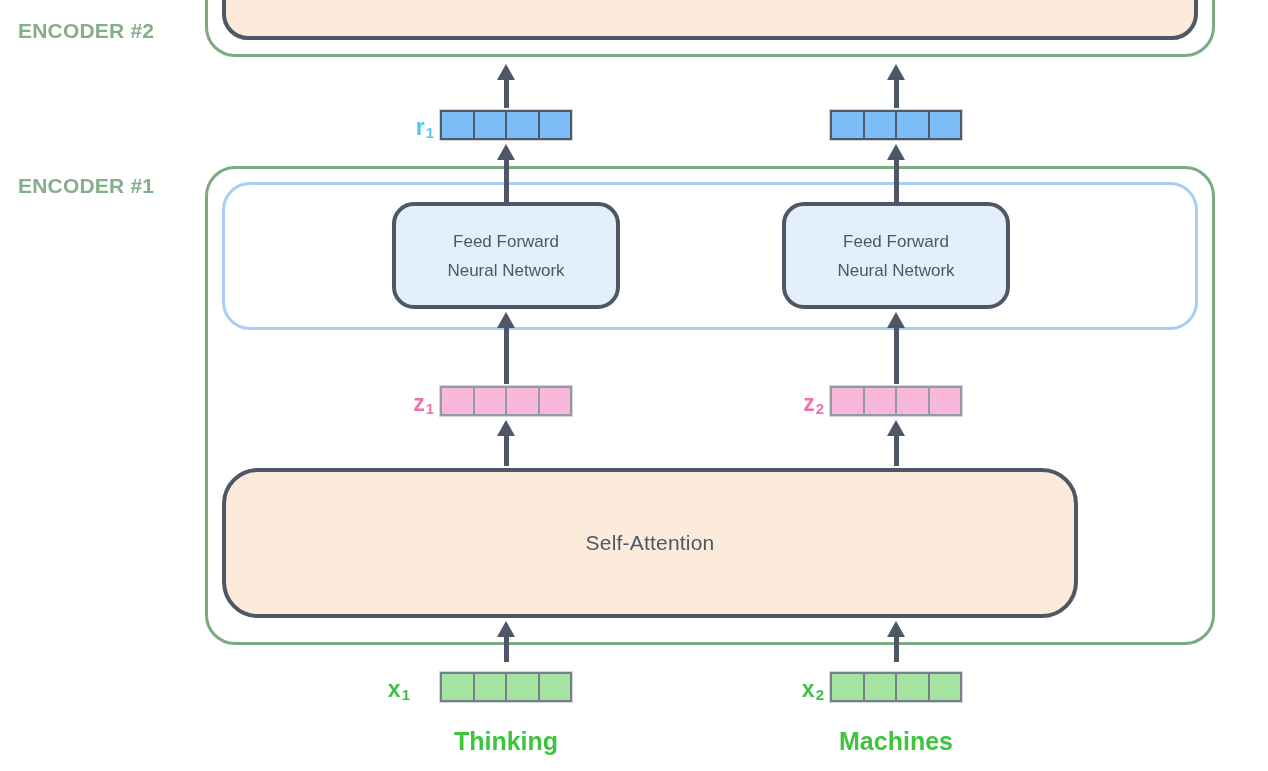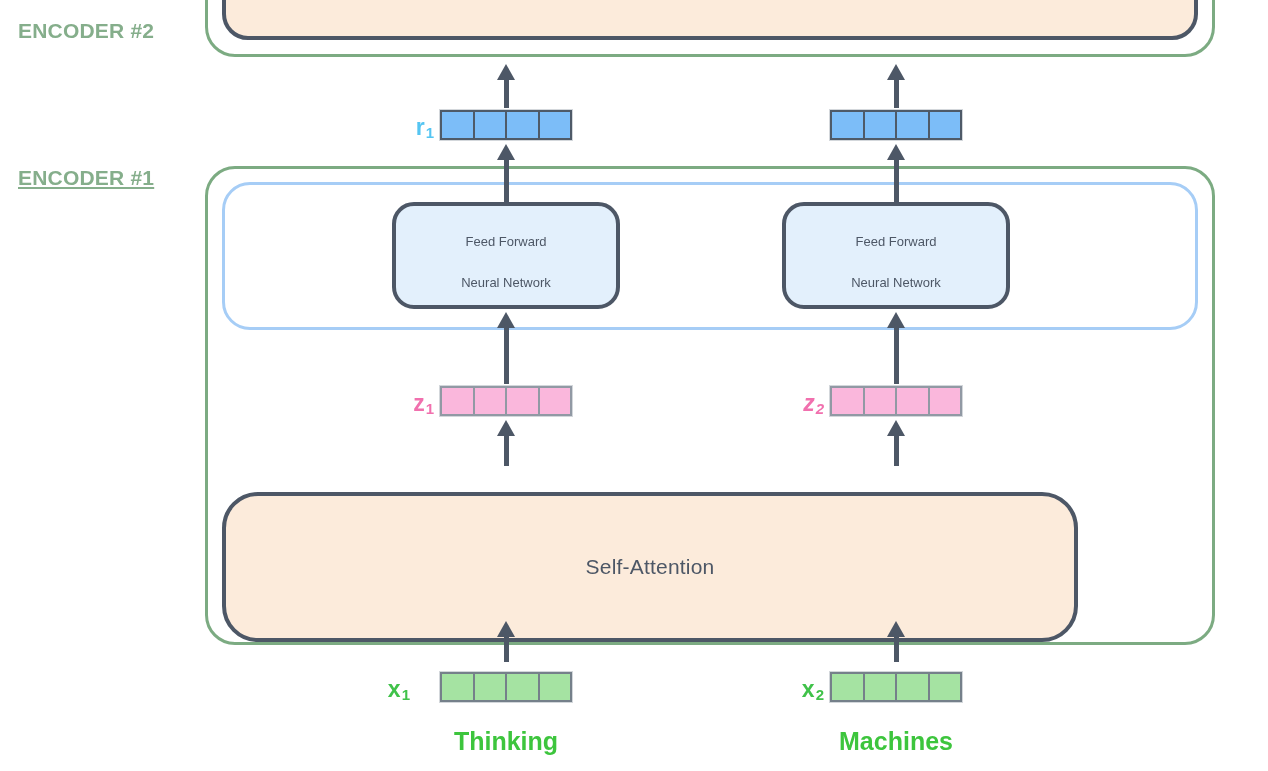--- a/index.html
+++ b/index.html
@@ -52,24 +52,23 @@
     border: 4px solid var(--dark-slate);
     border-radius: 22px;
     background: var(--ffnn-fill);
     display: flex;
     flex-direction: column;
     align-items: center;
     justify-content: center;
     text-align: center;
   }
   .ffnn-box .line {
-    font-size: 13px;
+    font-size: 17px;
     line-height: 29px;
     color: var(--dark-slate);
-    margin-top: 12px;
   }
 
   .enc-label {
     position: absolute;
     left: 18px;
     font-size: 21px;
     font-weight: 700;
     letter-spacing: 0.2px;
     color: var(--label-green);
     white-space: nowrap;
@@ -145,34 +144,34 @@
 </head>
 <body>
 
 <div class="canvas">
 
   <div class="enc-box" style="left:205px; top:-62px; width:1010px; height:119px;"></div>
   <div class="peach-box" style="left:222px; top:-72px; width:976px; height:112px; border-radius:26px;"></div>
   <div class="enc-label" style="top:19px;">ENCODER #2</div>
 
   <div class="enc-box" style="left:205px; top:166px; width:1010px; height:479px;"></div>
-  <div class="enc-label" style="top:166px;text-decoration:underline;">ENCODER #1</div>
+  <div class="enc-label" style="top:174px;">ENCODER #1</div>
 
   <div class="blue-box" style="left:222px; top:182px; width:976px; height:148px;"></div>
 
   <div class="ffnn-box" style="left:392px; top:202px;">
     <div class="line">Feed Forward</div>
     <div class="line">Neural Network</div>
   </div>
   <div class="ffnn-box" style="left:782px; top:202px;">
     <div class="line">Feed Forward</div>
     <div class="line">Neural Network</div>
   </div>
 
-  <div class="peach-box" style="left:222px; top:492px; width:856px; height:150px; border-radius:36px;">
+  <div class="peach-box" style="left:222px; top:468px; width:856px; height:150px; border-radius:36px;">
     <div class="box-text">Self-Attention</div>
   </div>
 
   <div class="arrow" style="left:497px; top:64px; height:44px;"></div>
   <div class="arrow" style="left:887px; top:64px; height:44px;"></div>
 
   <div class="arrow" style="left:497px; top:144px; height:59px;"></div>
   <div class="arrow" style="left:887px; top:144px; height:59px;"></div>
 
   <div class="arrow" style="left:497px; top:312px; height:72px;"></div>
@@ -199,21 +198,21 @@
       <div class="cell"></div>
   </div>
 
   <div class="vlabel lab-z" style="left:394px; top:387px;"><span>z</span><span class="sub">1</span></div>
   <div class="vbar z" style="left:440px; top:386px;">
     <div class="cell"></div>
       <div class="cell"></div>
       <div class="cell"></div>
       <div class="cell"></div>
   </div>
-  <div class="vlabel lab-z" style="left:784px; top:387px;font-style:italic;"><span>z</span><span class="sub">2</span></div>
+  <div class="vlabel lab-z" style="left:784px; top:387px;"><span>z</span><span class="sub">2</span></div>
   <div class="vbar z" style="left:830px; top:386px;">
     <div class="cell"></div>
       <div class="cell"></div>
       <div class="cell"></div>
       <div class="cell"></div>
   </div>
 
   <div class="vlabel lab-x" style="left:370px; top:673px;"><span>x</span><span class="sub">1</span></div>
   <div class="vbar x" style="left:440px; top:672px;">
     <div class="cell"></div>

